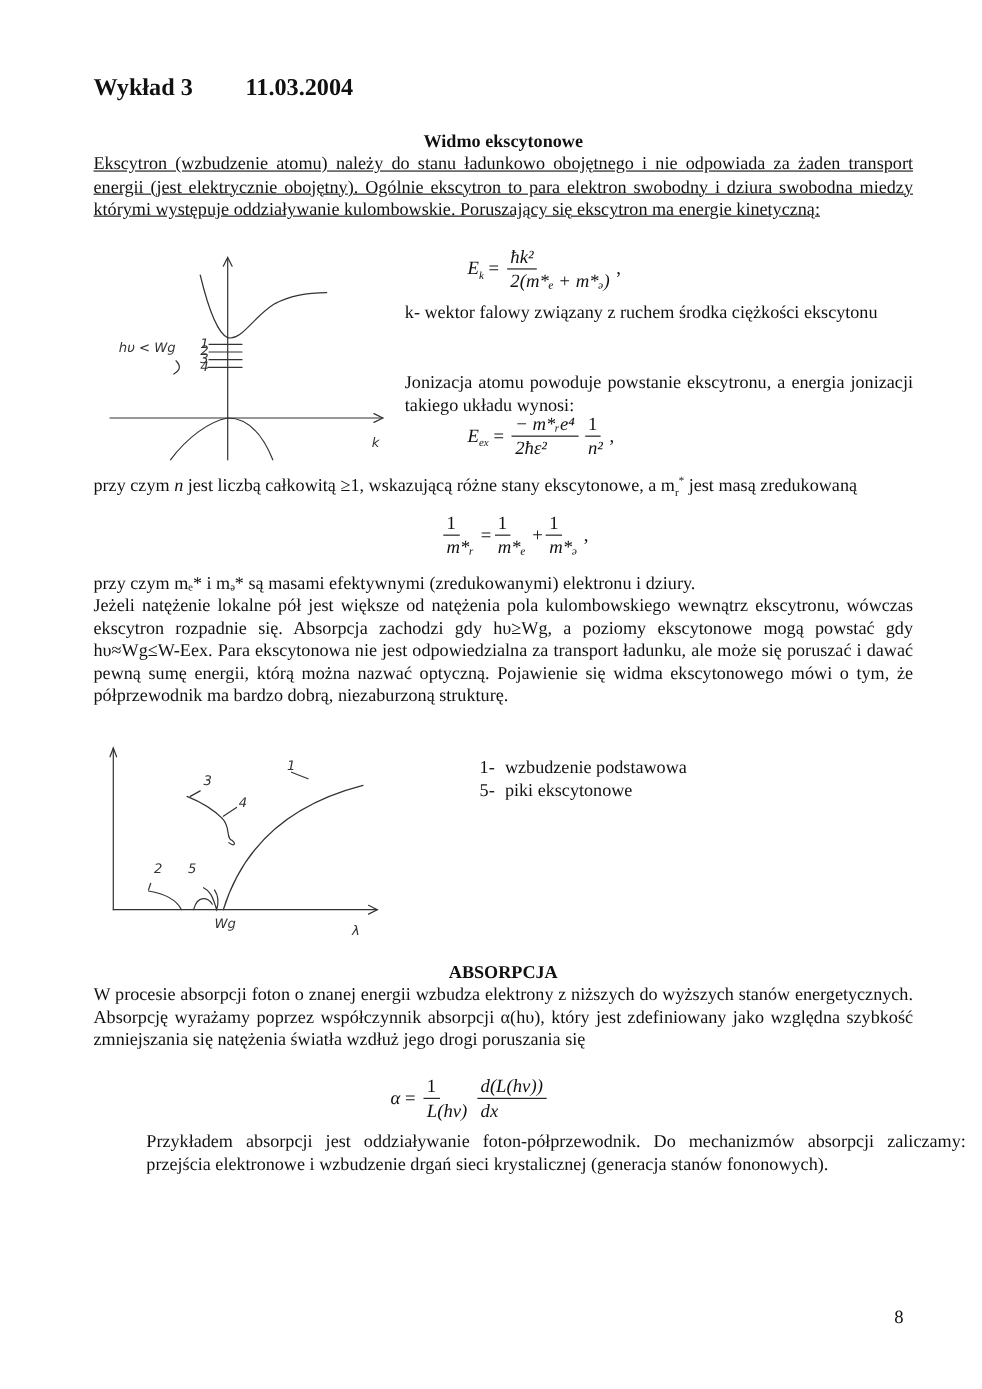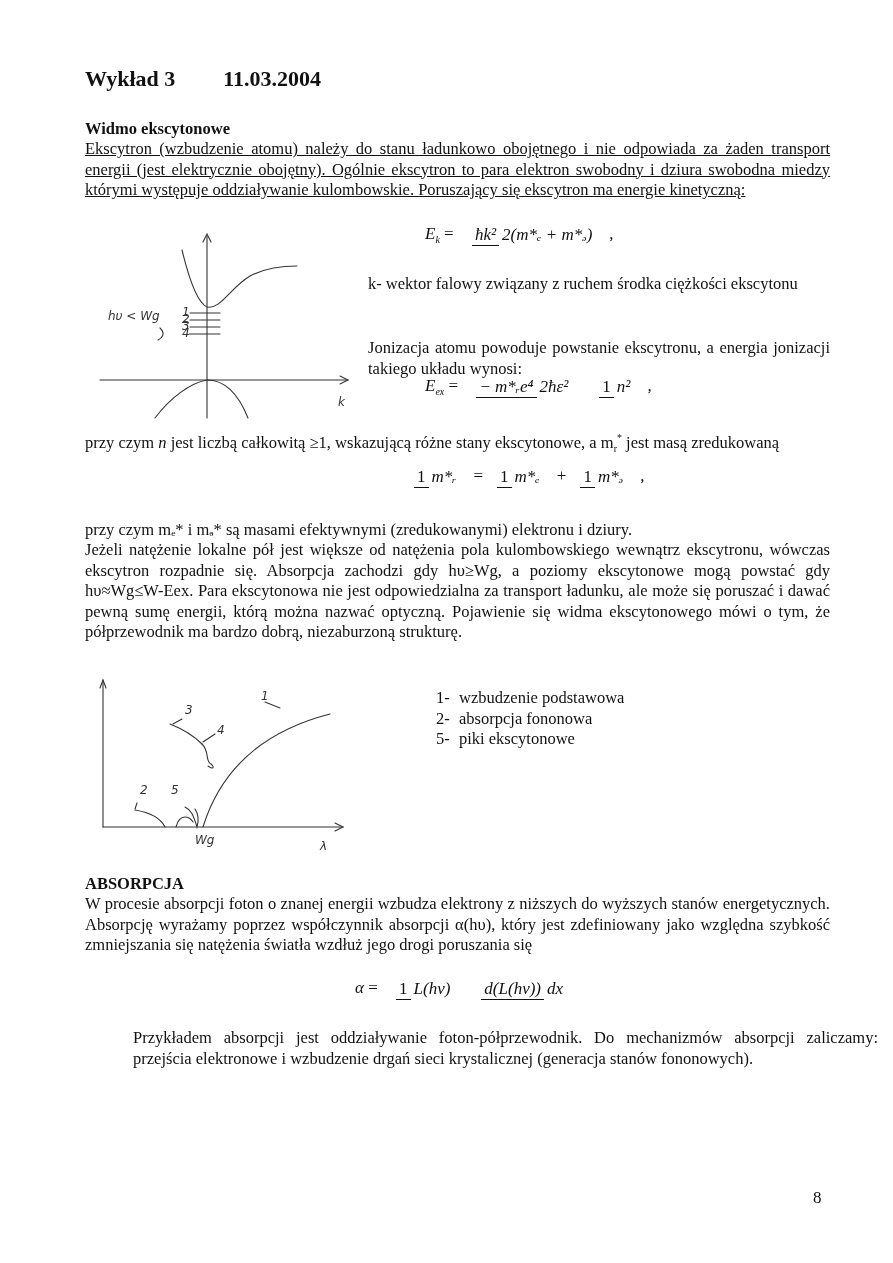--- a/index.html
+++ b/index.html
@@ -1,26 +1,26 @@
 <!DOCTYPE html>
 <html><head>
 <meta charset="utf-8">
 <style>
   html, body { margin:0; padding:0; background:#ffffff; }
   body { width:893px; height:1263px; position:relative; overflow:hidden;
          font-family:"Liberation Serif", serif; color:#111; }
   .abs { position:absolute; }
   .title { left:85px; top:66px; font-size:22px; font-weight:bold; white-space:pre; }
   .title .date { margin-left:48px; }
-  .h { font-weight:bold; font-size:16.5px; }
+  .h { font-weight:bold; font-size:16.5px;text-align:center; }
   .p { font-size:16.5px; line-height:20.5px; text-align:justify; }
   .block { left:85px; width:745px; }
   .right { left:368px; width:462px; }
   .m { font-style:italic; }
-  .frac { display:inline-flex; align-items:flex-end; vertical-align:middle; margin:0 14px; }
+  .frac { display:inline-flex; flex-direction:column; align-items:flex-start; vertical-align:middle; margin:0 3px; }
   .frac .num { border-bottom:1px solid #111; padding:0 3px; line-height:20px; }
   .frac .den { padding:0 3px; line-height:22px; }
   .formula { font-size:17px; white-space:nowrap; }
   sup, sub { font-size:10px; }
   .list { left:436px; top:688px; font-size:16.5px; line-height:20.5px; }
   .list .li span.n { display:inline-block; width:23px; }
   .pagenum { left:813px; top:1188px; font-size:17px; }
   svg.sketch path, svg.sketch line, svg.sketch polyline { fill:none; stroke:#333; stroke-width:1.1; stroke-linecap:round; }
   svg.sketch text { font-family:"DejaVu Sans", sans-serif; font-style:italic; fill:#333; font-size:12px; }
 </style>
@@ -115,21 +115,20 @@
   <text x="55" y="122">2</text>
   <text x="100" y="42">3</text>
   <text x="132" y="62">4</text>
   <text x="86" y="122">5</text>
   <text x="110" y="172">Wg</text>
   <text x="235" y="178" font-size="14">λ</text>
 </svg>
 
 <div class="abs list">
   <div class="li"><span class="n">1-</span><span>wzbudzenie podstawowa</span></div>
-  <div class="li"><span class="n">2-</span><span>absorpcja fononowa</span></div>
   <div class="li"><span class="n">5-</span><span>piki ekscytonowe</span></div>
 </div>
 
 <div class="abs block h" style="top:874px;">ABSORPCJA</div>
 <div class="abs block p" style="top:894px;">W procesie absorpcji foton o znanej energii wzbudza elektrony z niższych do wyższych stanów energetycznych. Absorpcję wyrażamy poprzez współczynnik absorpcji α(hυ), który jest zdefiniowany jako względna szybkość zmniejszania się natężenia światła wzdłuż jego drogi poruszania się</div>
 
 <div class="abs formula" style="left:355px; top:978px;">
   <span class="m">α</span> =
   <span class="frac">
       <span class="num">1</span>

